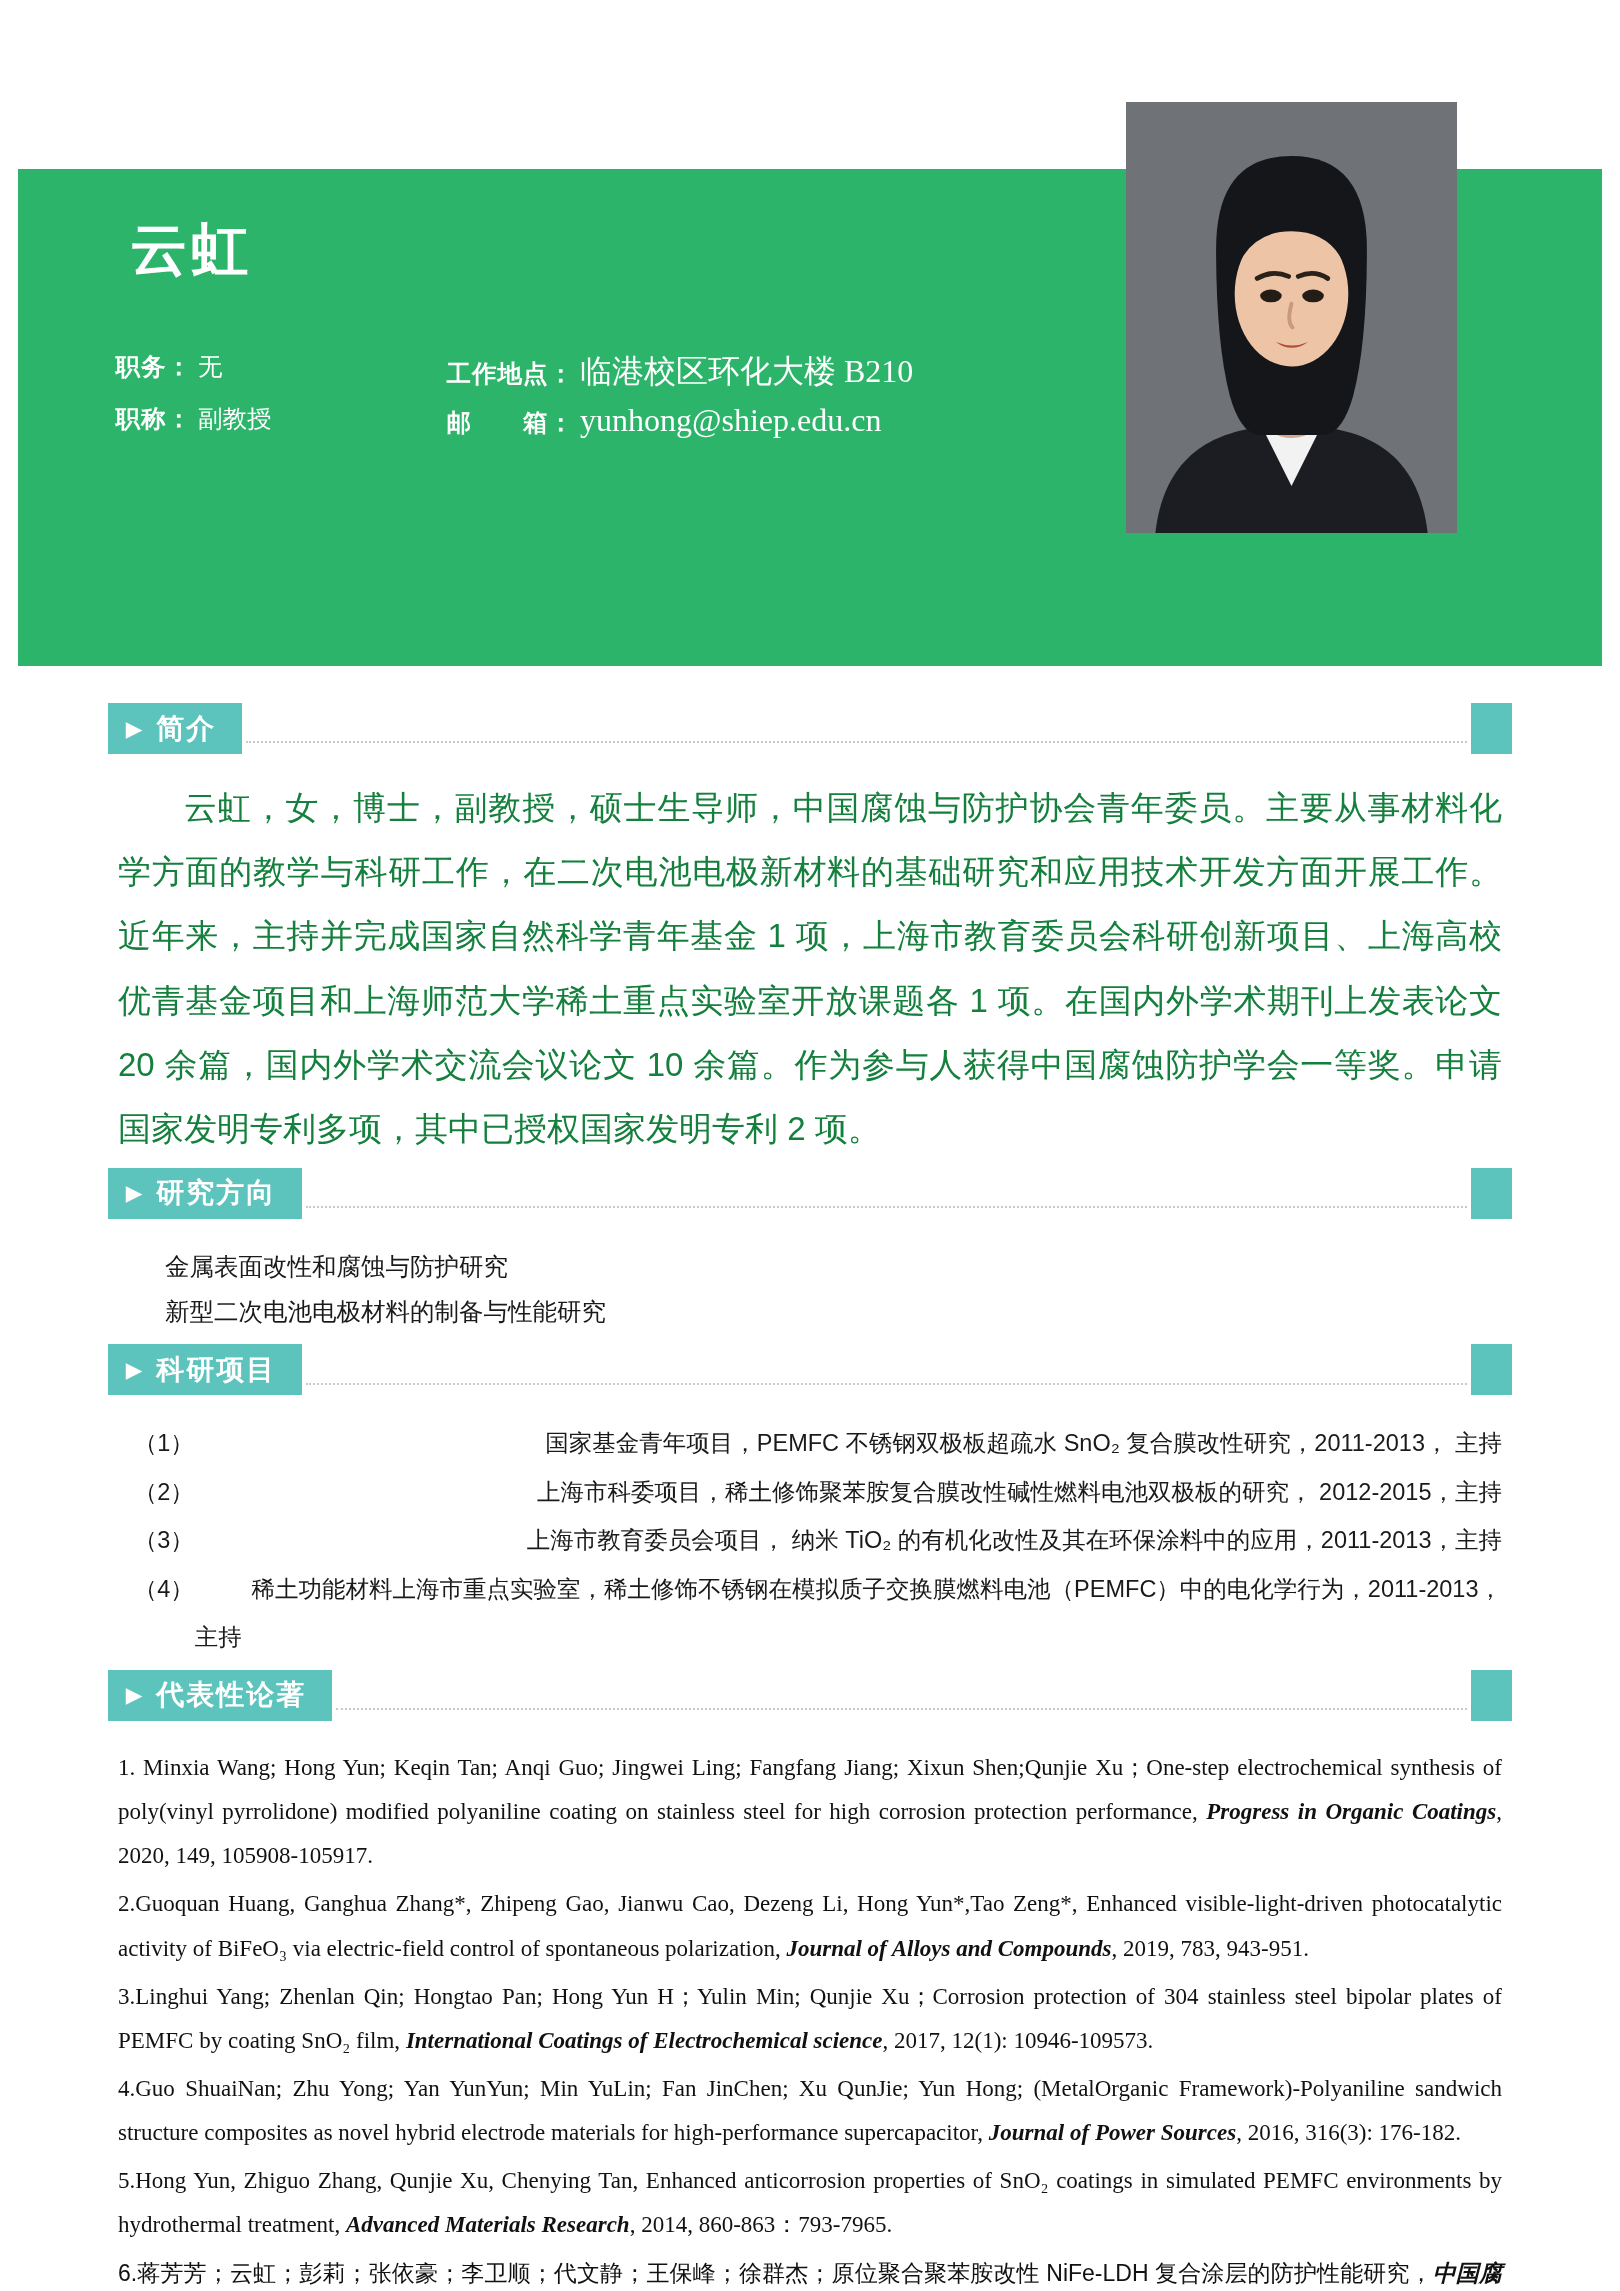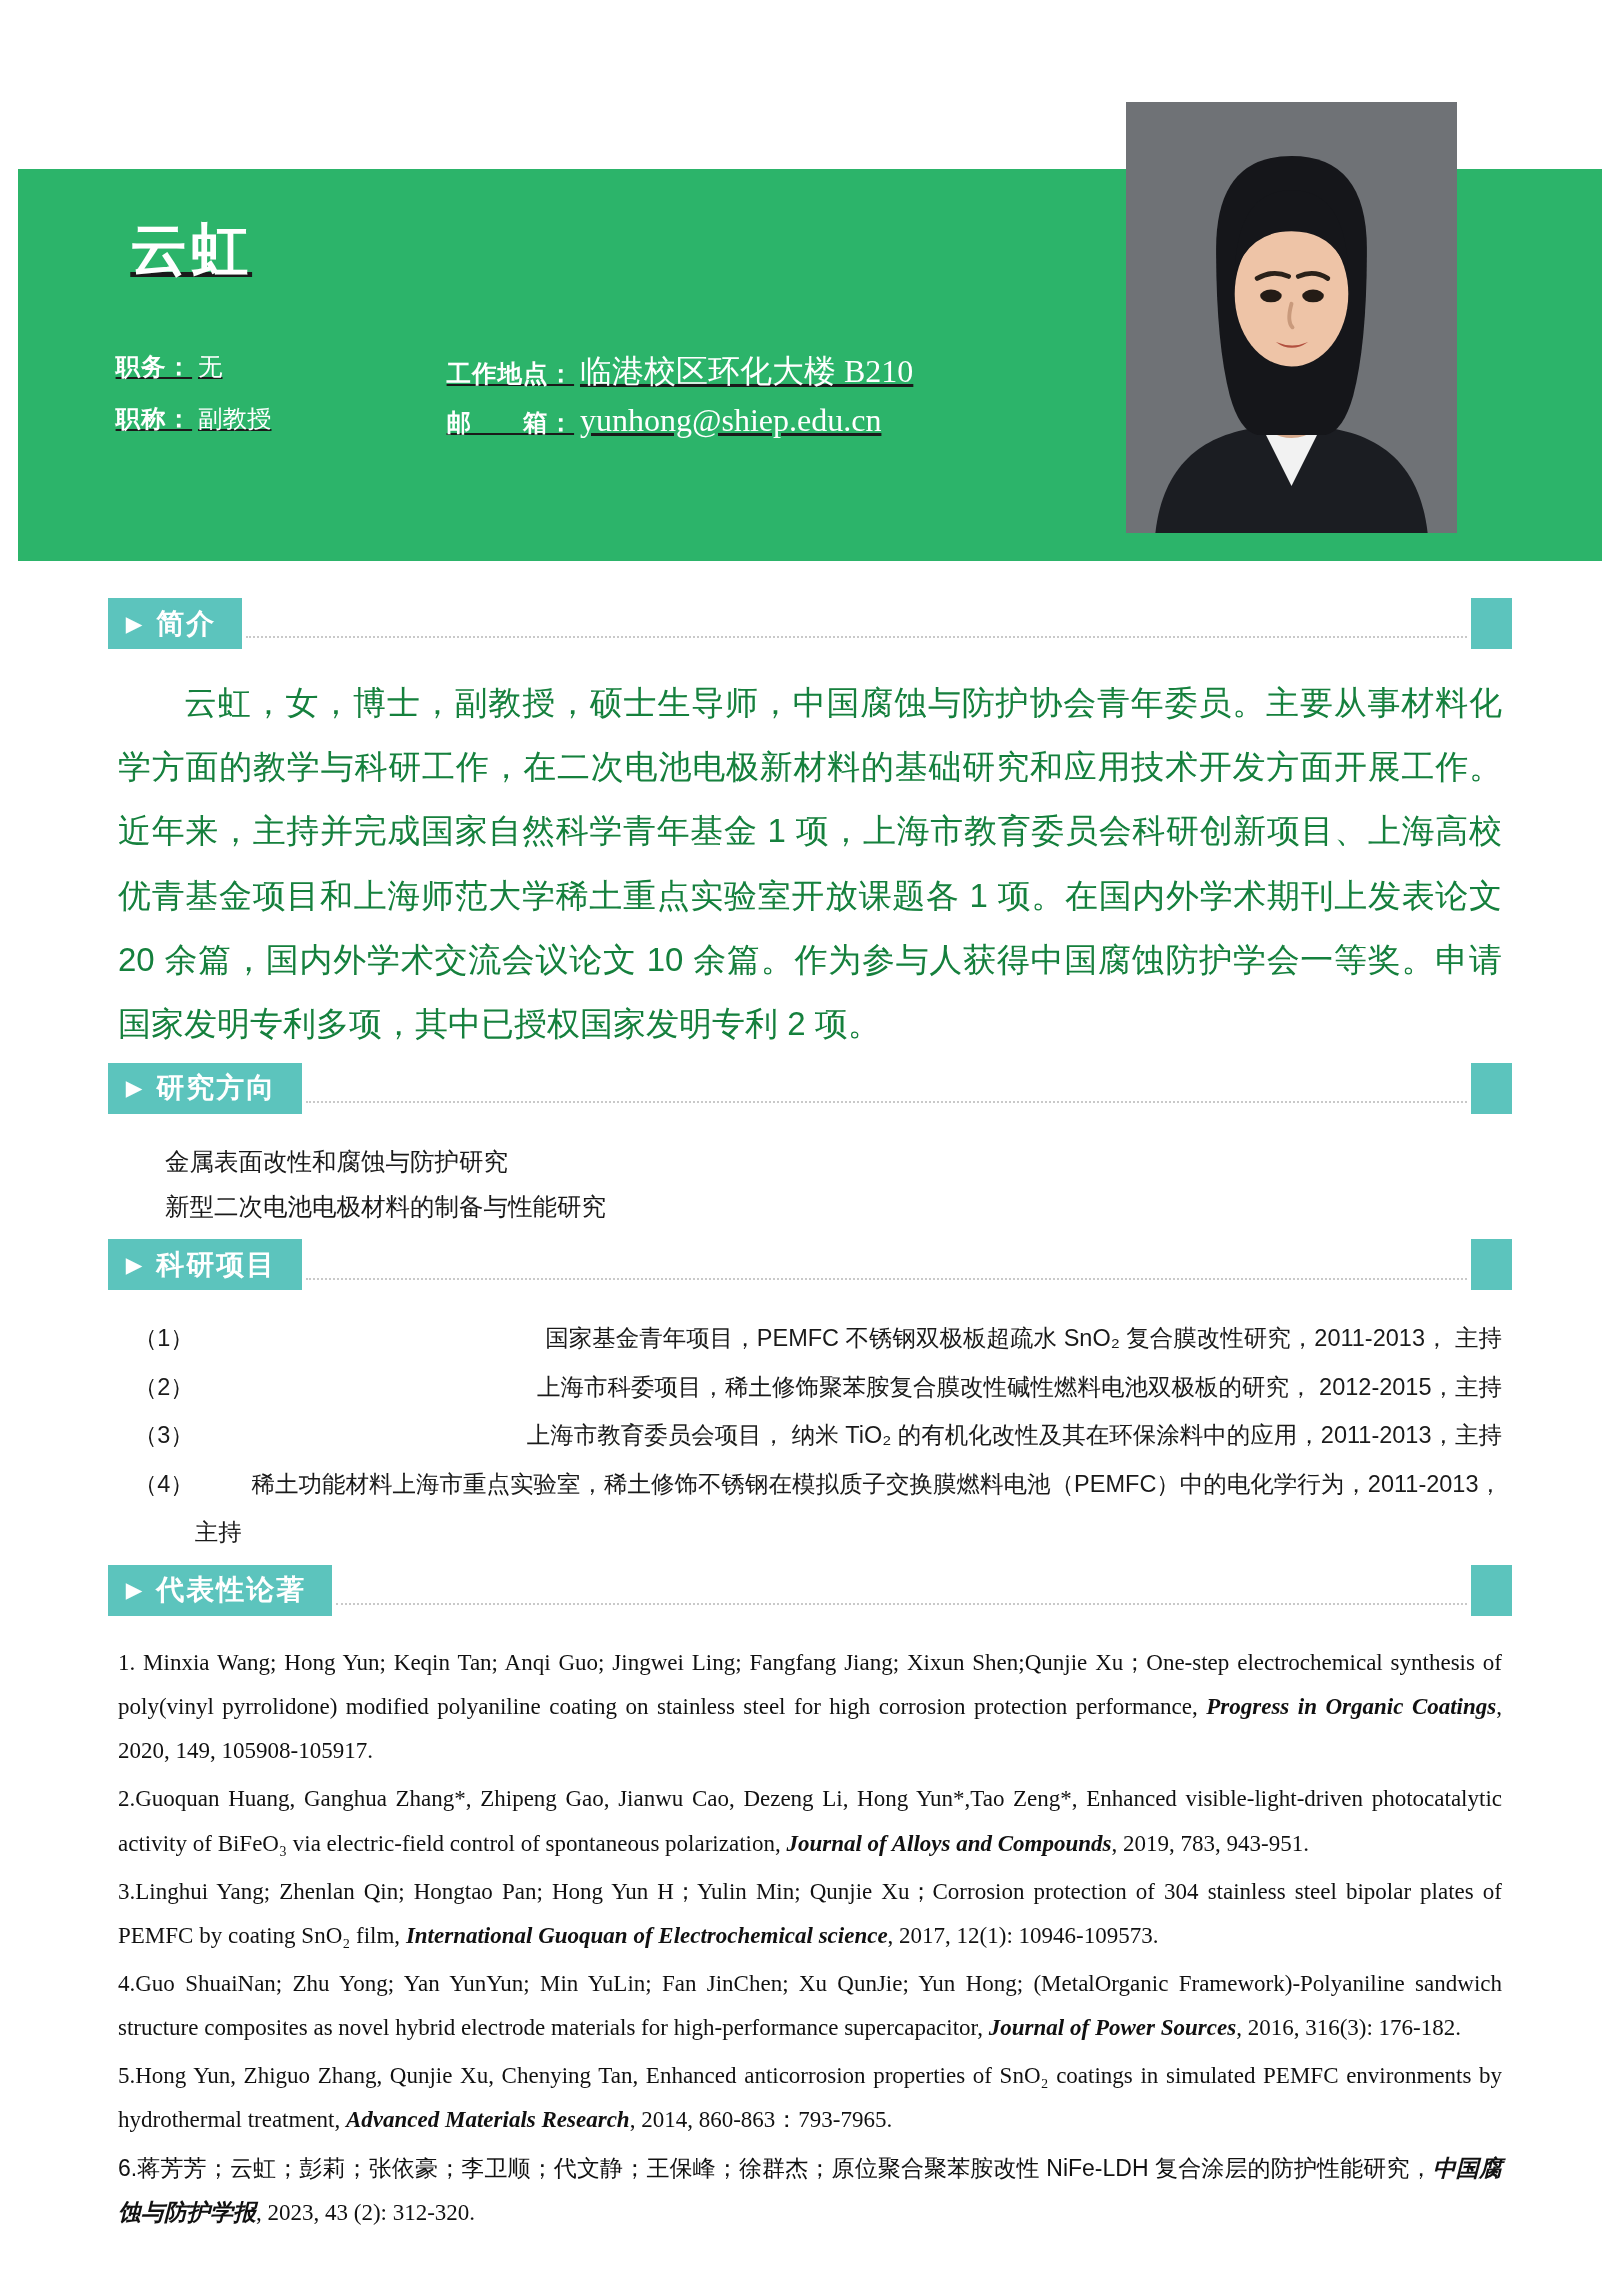--- a/index.html
+++ b/index.html
@@ -18,24 +18,23 @@
     width: 1620px;
     min-height: 2292px;
     background: #ffffff;
     box-sizing: border-box;
   }
 
   
   .header {
     position: relative;
     margin: 169px 17.6px 0 17.6px;
-    height: 392px;
+    height: 497px;
     background: #2cb46a;
     box-sizing: border-box;
-    text-decoration: underline;
   }
   .header-inner {
     padding: 49px 0 0 98px;
   }
   .prof-name {
     color: #ffffff;
     font-size: 57px;
     font-weight: bold;
     letter-spacing: 3.9px;
     line-height: 1.1;
@@ -292,21 +291,21 @@
     </div>
 
     <div class="pubs">
       <div class="pub">
         <span>1. Minxia Wang; Hong Yun; Keqin Tan; Anqi Guo; Jingwei Ling; Fangfang Jiang; Xixun Shen;Qunjie Xu；One-step electrochemical synthesis of poly(vinyl pyrrolidone) modified polyaniline coating on stainless steel for high corrosion protection performance, </span><i>Progress in Organic Coatings</i><span>, 2020, 149, 105908-105917.</span>
       </div>
       <div class="pub">
         <span>2.Guoquan Huang, Ganghua Zhang*, Zhipeng Gao, Jianwu Cao, Dezeng Li, Hong Yun*,Tao Zeng*, Enhanced visible-light-driven photocatalytic activity of BiFeO₃ via electric-field control of spontaneous polarization, </span><i>Journal of Alloys and Compounds</i><span>, 2019, 783, 943-951.</span>
       </div>
       <div class="pub">
-        <span>3.Linghui Yang; Zhenlan Qin; Hongtao Pan; Hong Yun H；Yulin Min; Qunjie Xu；Corrosion protection of 304 stainless steel bipolar plates of PEMFC by coating SnO₂ film, </span><i>International Guoquan of Electrochemical science</i><span>, 2017, 12(1): 10946-109573.</span>
+        <span>3.Linghui Yang; Zhenlan Qin; Hongtao Pan; Hong Yun H；Yulin Min; Qunjie Xu；Corrosion protection of 304 stainless steel bipolar plates of PEMFC by coating SnO₂ film, </span><i>International Coatings of Electrochemical science</i><span>, 2017, 12(1): 10946-109573.</span>
       </div>
       <div class="pub">
         <span>4.Guo ShuaiNan; Zhu Yong; Yan YunYun; Min YuLin; Fan JinChen; Xu QunJie; Yun Hong; (MetalOrganic Framework)-Polyaniline sandwich structure composites as novel hybrid electrode materials for high-performance supercapacitor, </span><i>Journal of Power Sources</i><span>, 2016, 316(3): 176-182.</span>
       </div>
       <div class="pub">
         <span>5.Hong Yun, Zhiguo Zhang, Qunjie Xu, Chenying Tan, Enhanced anticorrosion properties of SnO₂ coatings in simulated PEMFC environments by hydrothermal treatment, </span><i>Advanced Materials Research</i><span>, 2014, 860-863：793-7965.</span>
       </div>
       <div class="pub">
         <span class="cn">6.蒋芳芳；云虹；彭莉；张依豪；李卫顺；代文静；王保峰；徐群杰；原位聚合聚苯胺改性 NiFe-LDH 复合涂层的防护性能研究，</span><span class="cn-bi">中国腐蚀与防护学报</span><span>, 2023, 43 (2): 312-320.</span>
       </div>

